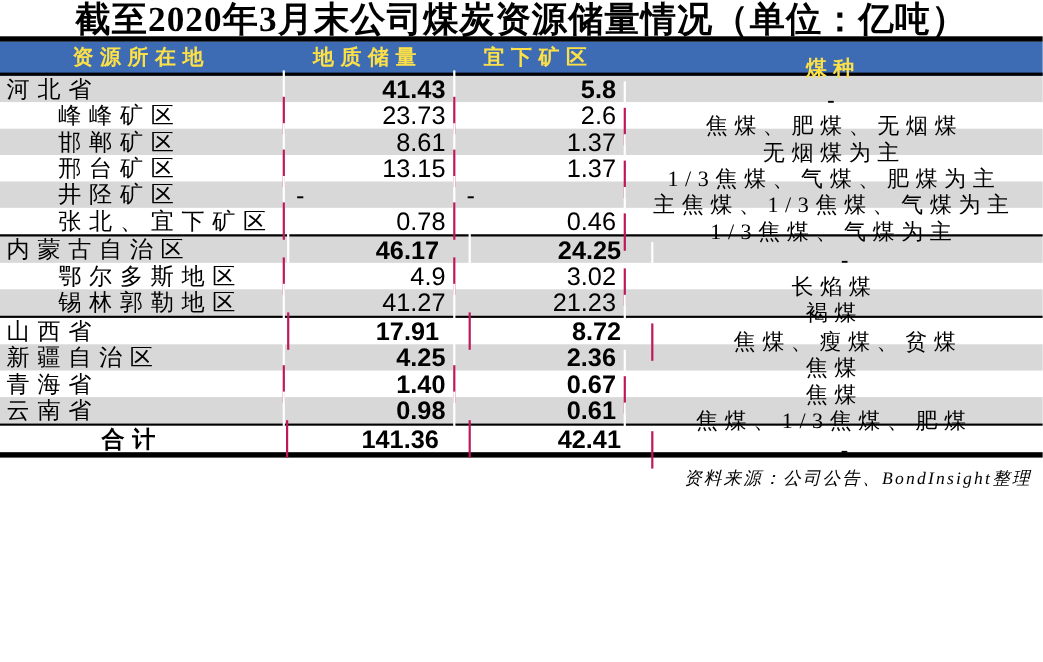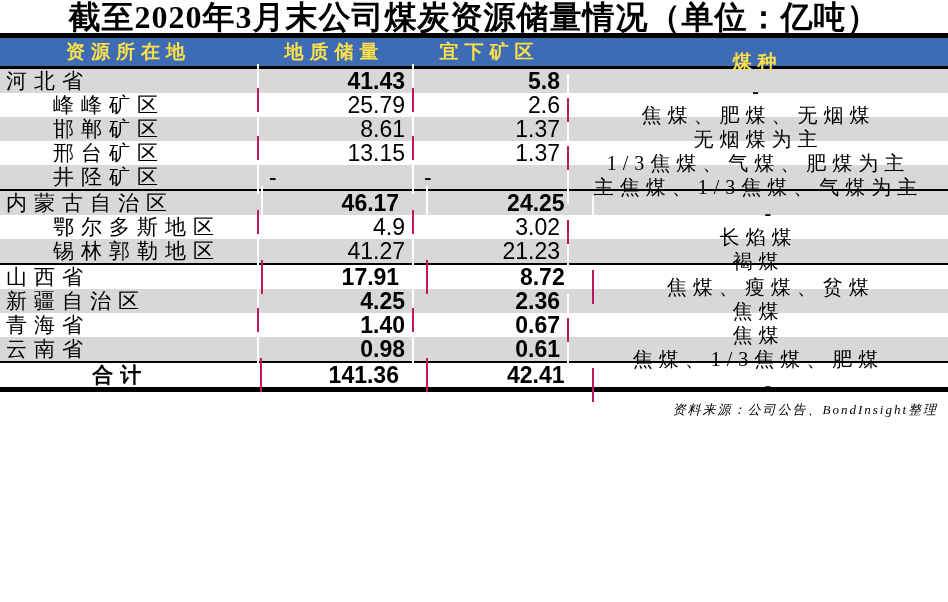--- a/index.html
+++ b/index.html
@@ -89,21 +89,21 @@
     font-size: 20px;
     letter-spacing: 6px;
     text-align: center;
   }
   .row.lead .coal.dash { font-weight: bold; }
   .source {
     width: 938px;
     margin-top: 9px;
     text-align: right;
     font-style: italic;
-    font-size: 13px;
+    font-size: 16px;
     letter-spacing: 2px;
     white-space: nowrap;
   }
 </style>
 </head>
 <body>
 
 <div class="page">
 
   <div class="title">截至2020年3月末公司煤炭资源储量情况（单位：亿吨）</div>
@@ -119,21 +119,21 @@
 
     <div id="table-body">
         <div class="row shaded lead">
           <div class="cell c1 region province">河北省</div>
           <div class="cell c2 num">41.43</div>
           <div class="cell c3 num">5.8</div>
           <div class="cell c4 coal dash">-</div>
         </div>
         <div class="row">
           <div class="cell c1 region sub">峰峰矿区</div>
-          <div class="cell c2 num">25.79</div>
+          <div class="cell c2 num">23.73</div>
           <div class="cell c3 num">2.6</div>
           <div class="cell c4 coal">焦煤、肥煤、无烟煤</div>
         </div>
         <div class="row shaded">
           <div class="cell c1 region sub">邯郸矿区</div>
           <div class="cell c2 num">8.61</div>
           <div class="cell c3 num">1.37</div>
           <div class="cell c4 coal">无烟煤为主</div>
         </div>
         <div class="row">
@@ -141,20 +141,26 @@
           <div class="cell c2 num">13.15</div>
           <div class="cell c3 num">1.37</div>
           <div class="cell c4 coal">1/3焦煤、气煤、肥煤为主</div>
         </div>
         <div class="row shaded">
           <div class="cell c1 region sub">井陉矿区</div>
           <div class="cell c2 num dashleft">-</div>
           <div class="cell c3 num dashleft">-</div>
           <div class="cell c4 coal">主焦煤、1/3焦煤、气煤为主</div>
         </div>
+        <div class="row">
+          <div class="cell c1 region sub">张北、宜下矿区</div>
+          <div class="cell c2 num">0.78</div>
+          <div class="cell c3 num">0.46</div>
+          <div class="cell c4 coal">1/3焦煤、气煤为主</div>
+        </div>
         <div class="row shaded sep lead">
           <div class="cell c1 region province">内蒙古自治区</div>
           <div class="cell c2 num">46.17</div>
           <div class="cell c3 num">24.25</div>
           <div class="cell c4 coal dash">-</div>
         </div>
         <div class="row">
           <div class="cell c1 region sub">鄂尔多斯地区</div>
           <div class="cell c2 num">4.9</div>
           <div class="cell c3 num">3.02</div>

